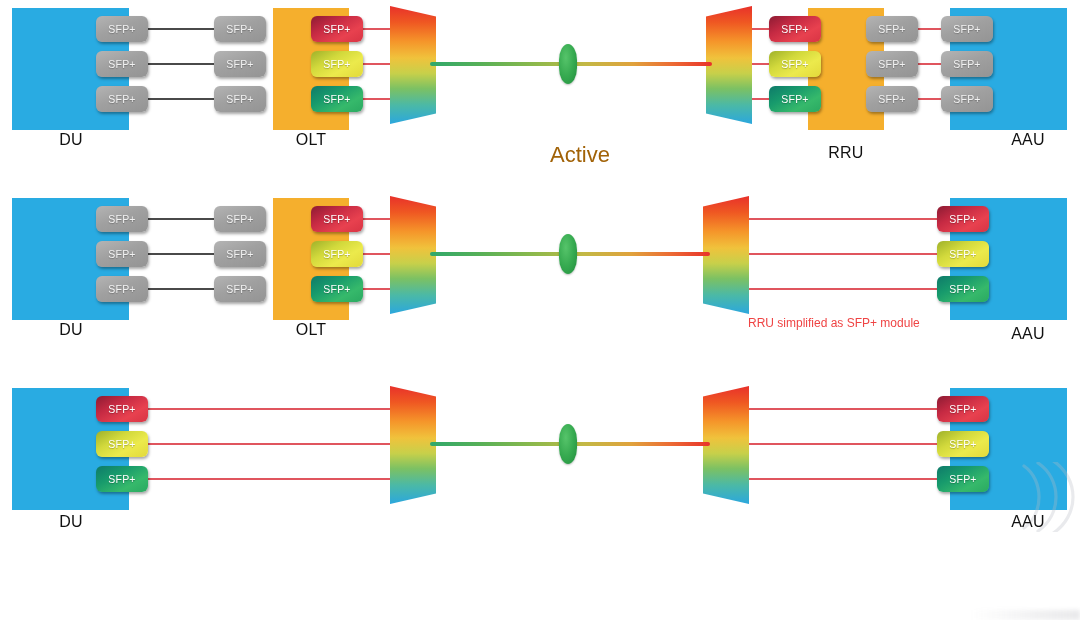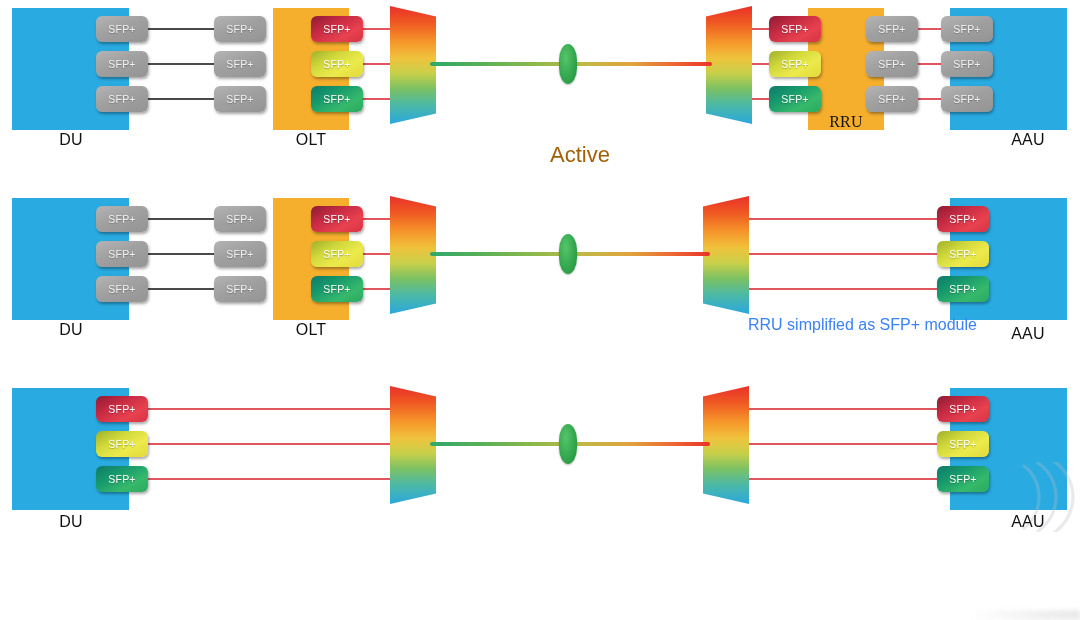--- a/index.html
+++ b/index.html
@@ -55,22 +55,22 @@
     font-size: 22px;
     color: #a16207;
     text-align: right;
     white-space: nowrap;
     font-family: "Liberation Sans", sans-serif;
   }
 
   
   .annotation {
     position: absolute;
-    font-size: 16px;
-    color: #3b82f6;
+    font-size: 12px;
+    color: #ef4444;
     white-space: nowrap;
     font-family: "Liberation Sans", sans-serif;
     text-align: center;
   }
 
   
   .sfp {
     position: absolute;
     width: 52px;
     height: 26px;
@@ -258,21 +258,21 @@
       </div>
 
     <div class="mux left" style="left:390px; top:6px;"></div>
     <div class="mux right" style="left:706px; top:6px;"></div>
 
     <div class="fiber" style="left:430px; top:62px; width:282px;"></div>
     <div class="spool" style="left:559px; top:44px;"></div>
 
     <div class="unit-label" style="left:36px;  top:131px; width:70px;">DU</div>
     <div class="unit-label" style="left:276px; top:131px; width:70px;">OLT</div>
-    <div class="unit-label" style="left:811px; top:113px; width:70px;font-family:Liberation Serif, serif;">RRU</div>
+    <div class="unit-label" style="left:811px; top:144px; width:70px;">RRU</div>
     <div class="unit-label" style="left:993px; top:131px; width:70px;">AAU</div>
 
     <div class="row-caption" style="left:460px; top:142px; width:150px;">Active</div>
   </div>
 
   <div class="row" style="top:190px;height:185px;">
 
     <div class="chassis du" style="left:12px;  top:8px; width:117px; height:122px;"></div>
     <div class="chassis olt" style="left:273px; top:8px; width:76px;  height:122px;"></div>
     <div class="chassis aau" style="left:950px; top:8px; width:117px; height:122px;"></div>

